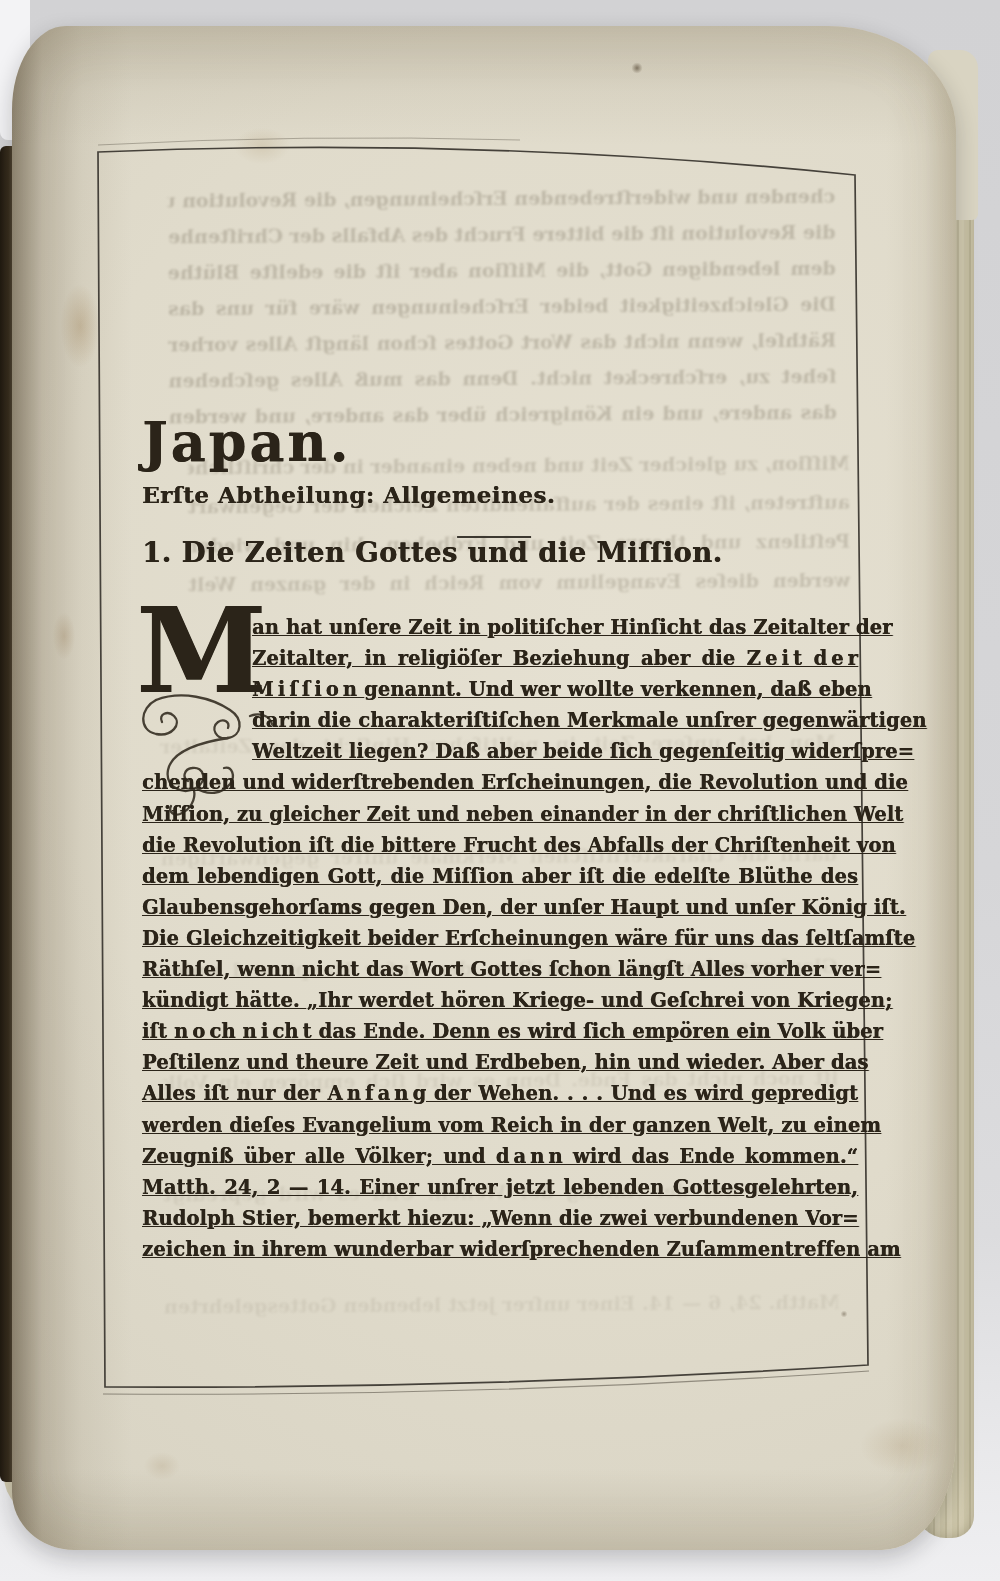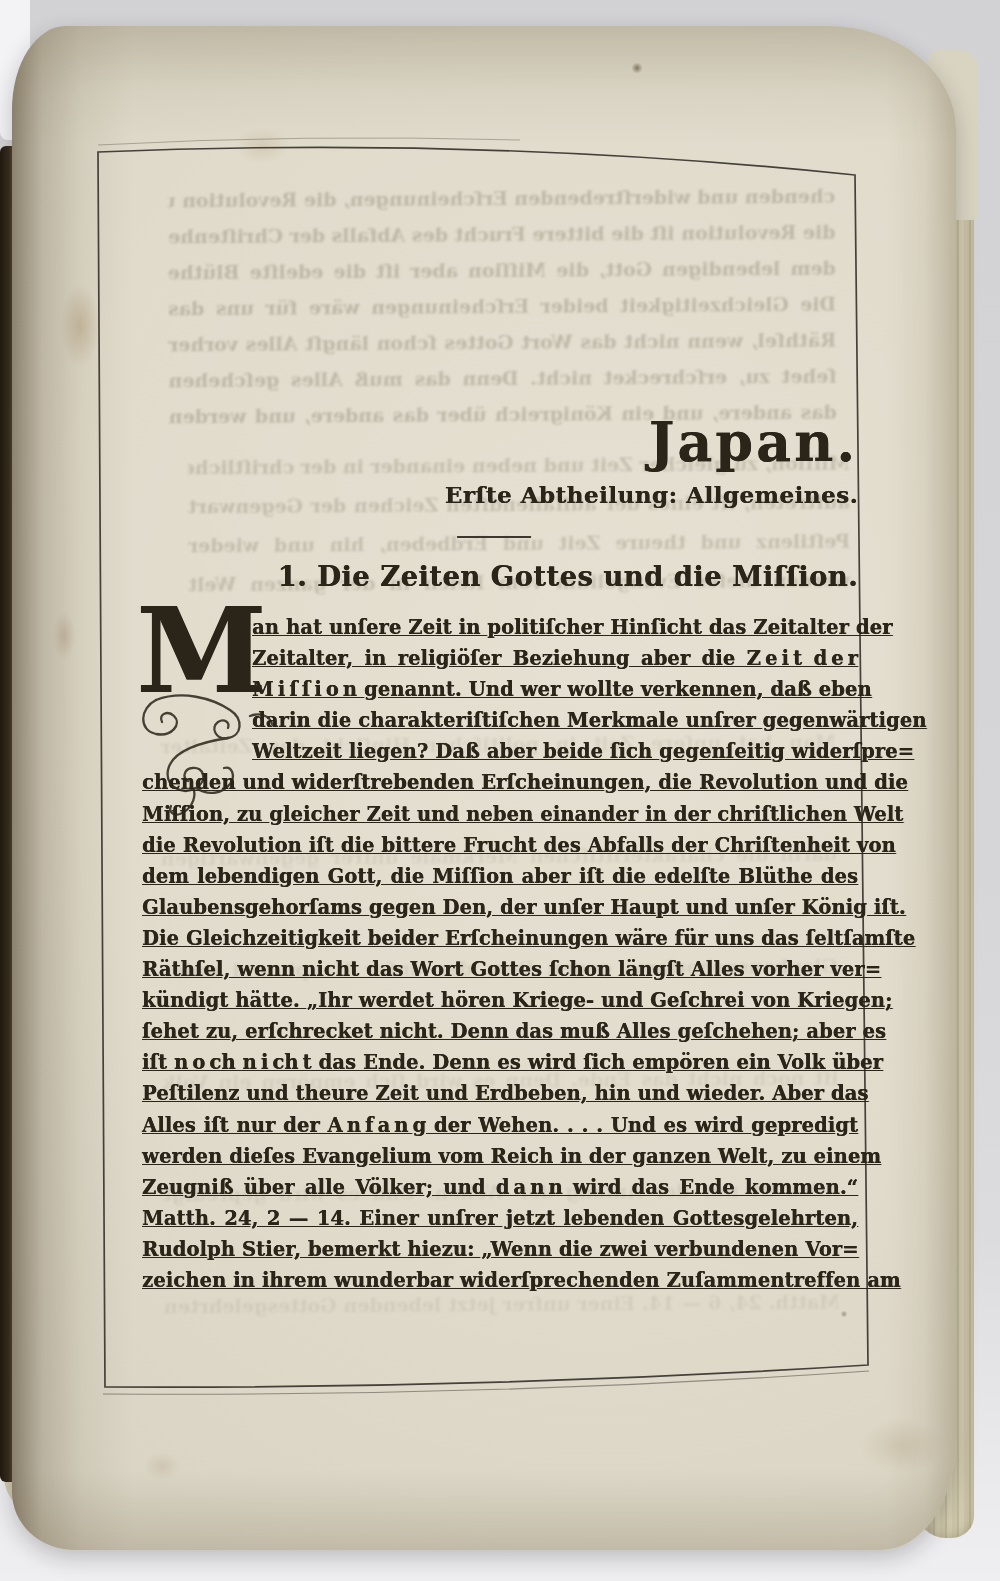--- a/index.html
+++ b/index.html
@@ -52,27 +52,27 @@
   .ghost .gline{white-space:nowrap;overflow:hidden;text-align:justify;text-align-last:justify;
     font-weight:600;font-size:19px;}
   .ghost-top{left:168px;top:180px;width:668px;opacity:.30;}
   .ghost-top .gline{line-height:36px;}
   .ghost-mid{left:188px;top:446px;width:662px;opacity:.25;}
   .ghost-mid .gline{line-height:39px;}
   .ghost-body{left:162px;top:688px;width:676px;opacity:.11;}
   .ghost-body .gline{line-height:112px;}
   
   .content{position:absolute;left:142px;top:0;width:716px;color:#2b2419;}
-  .ttl{position:absolute;left:0;width:100%;text-align:right;font-weight:700;
+  .ttl{position:absolute;left:0;width:100%;text-align:left;font-weight:700;
     text-shadow:.4px 0 0 currentColor;}
   .title{top:412px;font-size:54px;letter-spacing:3px;line-height:60px;}
   .subtitle{top:481px;font-size:23px;letter-spacing:.5px;line-height:28px;}
   .rule{position:absolute;top:536px;left:50%;transform:translateX(-58%);width:74px;height:0;
     border-top:2px solid #3c3830;}
-  .heading{top:556px;font-size:27.5px;letter-spacing:.4px;line-height:40px;}
+  .heading{top:532px;font-size:27.5px;letter-spacing:.4px;line-height:40px;}
   .bodytext{position:absolute;left:0;top:612px;width:716px;font-size:19.5px;font-weight:600;
     letter-spacing:.1px;text-shadow:.35px 0 0 currentColor;}
   .bodytext .line{white-space:nowrap;overflow:visible;text-align:justify;text-align-last:justify;
     line-height:31.1px;height:31.1px;text-decoration:underline;}
   .bodytext .line.ind{padding-left:110px;}
   .dropcap{position:absolute;left:-6px;top:-20px;font-size:118px;line-height:1;font-weight:700;
     font-family:"DejaVu Serif","Liberation Serif",serif;color:#2b2419;text-shadow:.5px 0 0 currentColor;}
   svg.flourish{position:absolute;left:-4px;top:76px;overflow:visible;}
 </style>
 </head>
@@ -156,21 +156,20 @@
       <div class="linegroup">
 
       <div class="line">chenden und widerſtrebenden Erſcheinungen, die Revolution und die</div>
           <div class="line">Miſſion, zu gleicher Zeit und neben einander in der chriſtlichen Welt</div>
           <div class="line">die Revolution iſt die bittere Frucht des Abfalls der Chriſtenheit von</div>
           <div class="line">dem lebendigen Gott, die Miſſion aber iſt die edelſte Blüthe des</div>
           <div class="line">Glaubensgehorſams gegen Den, der unſer Haupt und unſer König iſt.</div>
           <div class="line">Die Gleichzeitigkeit beider Erſcheinungen wäre für uns das ſeltſamſte</div>
           <div class="line">Räthſel, wenn nicht das Wort Gottes ſchon längſt Alles vorher ver=</div>
           <div class="line">kündigt hätte. „Ihr werdet hören Kriege- und Geſchrei von Kriegen;</div>
-          <div class="line">ſehet zu, erſchrecket nicht. Denn das muß Alles geſchehen; aber es</div>
           <div class="line">iſt n o ch n i ch t das Ende. Denn es wird ſich empören ein Volk über</div>
           <div class="line">Peſtilenz und theure Zeit und Erdbeben, hin und wieder. Aber das</div>
           <div class="line">Alles iſt nur der A n f a n g der Wehen. . . . Und es wird gepredigt</div>
           <div class="line">werden dieſes Evangelium vom Reich in der ganzen Welt, zu einem</div>
           <div class="line">Zeugniß über alle Völker; und d a n n wird das Ende kommen.“</div>
           <div class="line">Matth. 24, 2 — 14. Einer unſrer jetzt lebenden Gottesgelehrten,</div>
           <div class="line">Rudolph Stier, bemerkt hiezu: „Wenn die zwei verbundenen Vor=</div>
           <div class="line">zeichen in ihrem wunderbar widerſprechenden Zuſammentreffen am</div>
         </div>
     </div>

